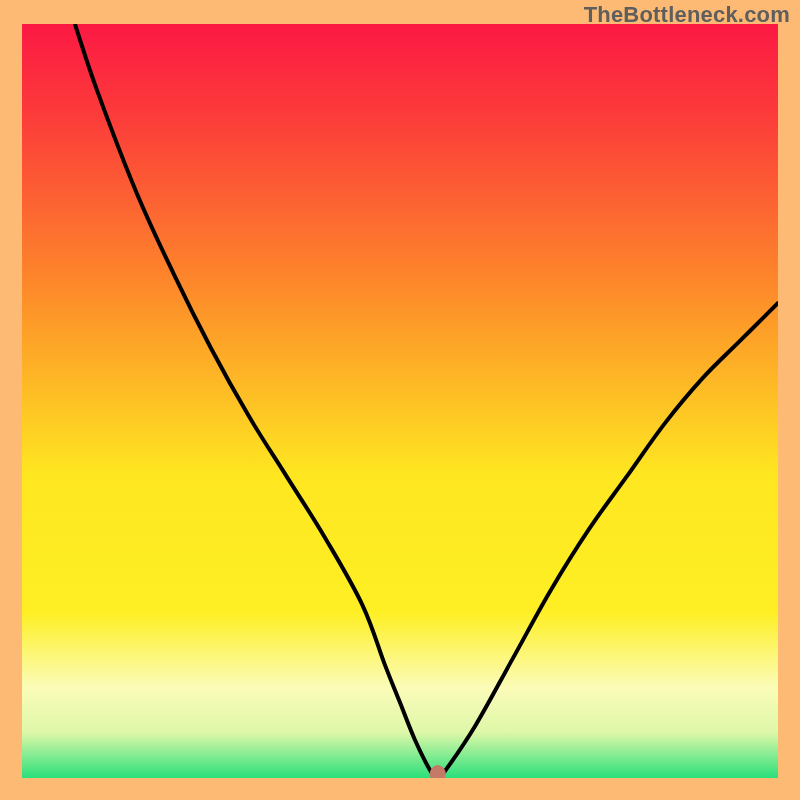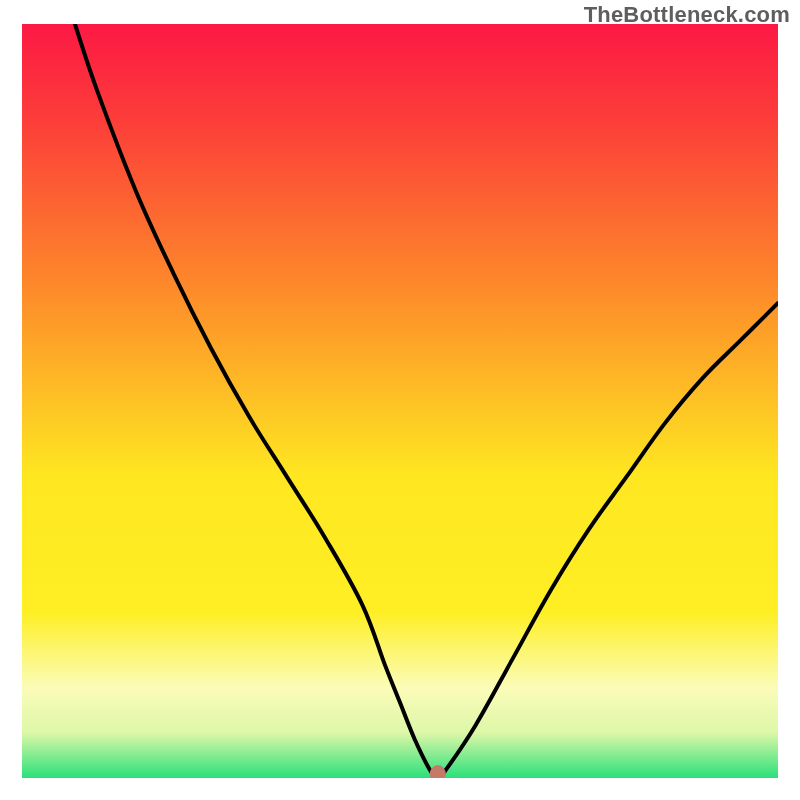--- a/index.html
+++ b/index.html
@@ -8,21 +8,21 @@
     width: 800px;
     height: 800px;
     background: #000;
     overflow: hidden;
     font-family: Arial, Helvetica, sans-serif;
   }
   .frame {
     position: relative;
     width: 800px;
     height: 800px;
-    background: #ffffff;
+    background: #fdba74;
   }
   .watermark {
     position: absolute;
     top: 2px;
     right: 10px;
     color: #5e5e5e;
     font-size: 22px;
     font-weight: 600;
     letter-spacing: 0.2px;
     z-index: 20;

